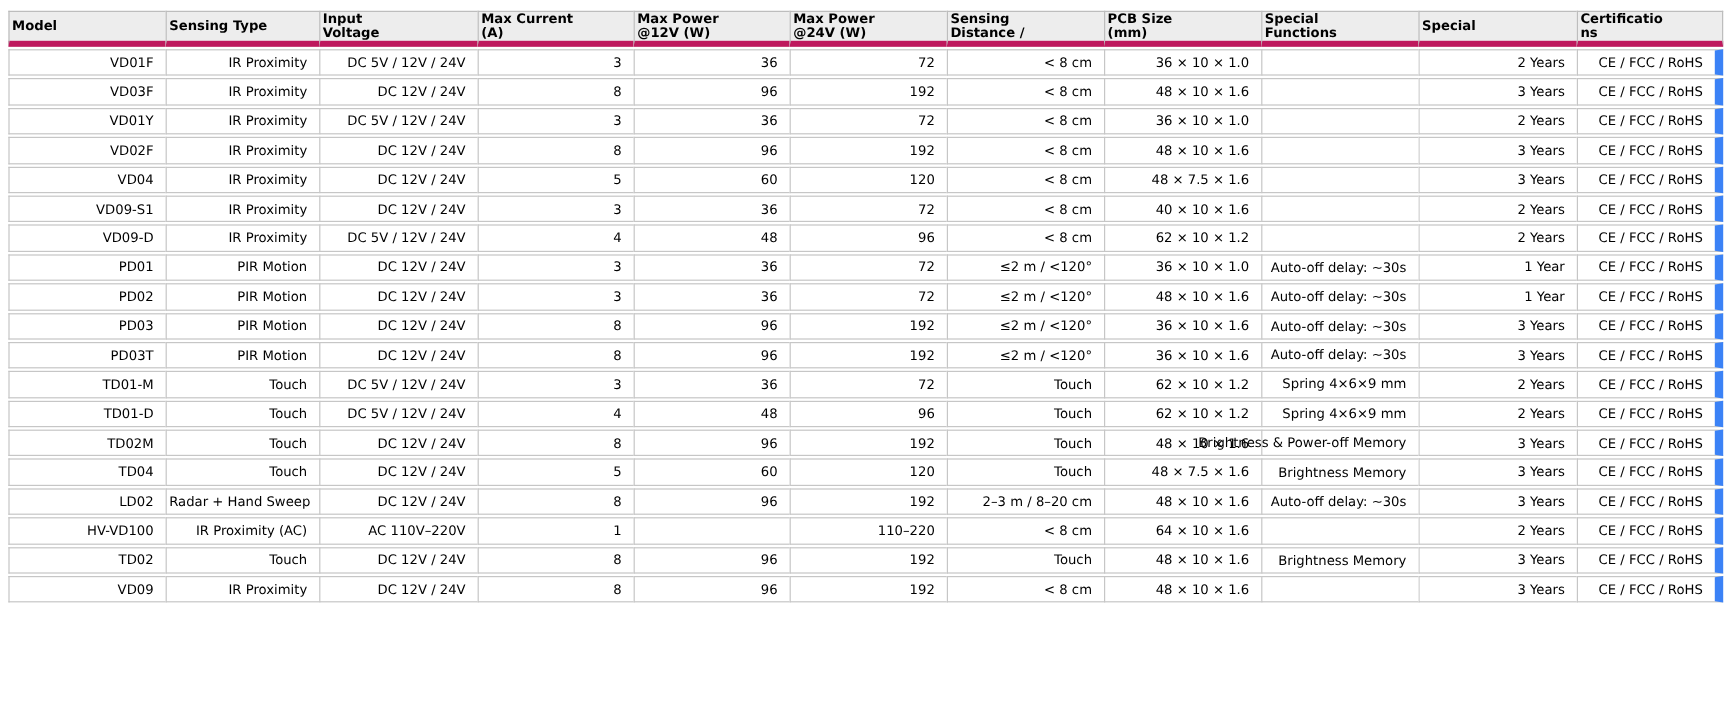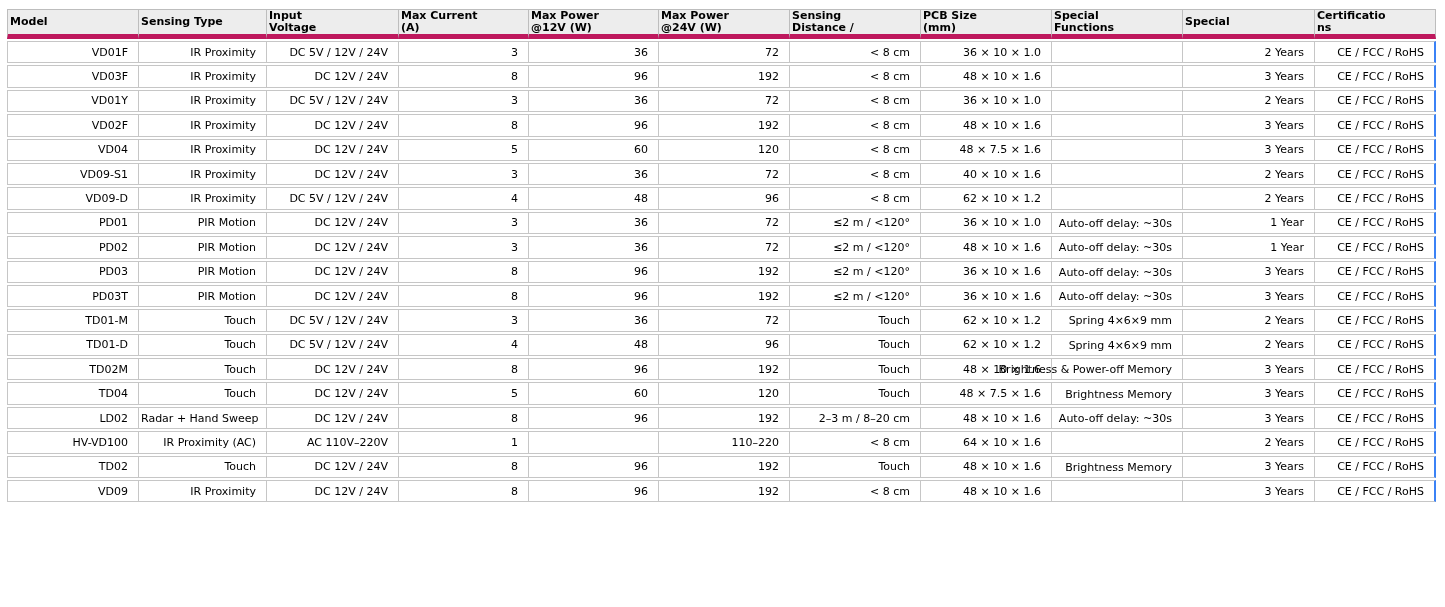--- a/index.html
+++ b/index.html
@@ -35,21 +35,21 @@
   td {
     background: #ffffff;
     border-top: 1px solid #c6c6c6;
     border-bottom: 1px solid #c6c6c6;
     border-left: 1px solid #c6c6c6;
     height: 22.4px;
     padding: 0 10px 0 2px;
     text-align: right;
     white-space: nowrap;
   }
-  td:last-child { border-right: 2px solid #3b82f6; text-align: right; }
+  td:last-child { border-right: 7px solid #3b82f6; text-align: right; }
   td.c-special { position: relative; padding: 4px; }
   td.c-special .ovf {
     position: absolute;
     right: 10px;
     top: 50%;
     transform: translateY(-50%);
     white-space: nowrap;
   }
 </style>
 </head>

